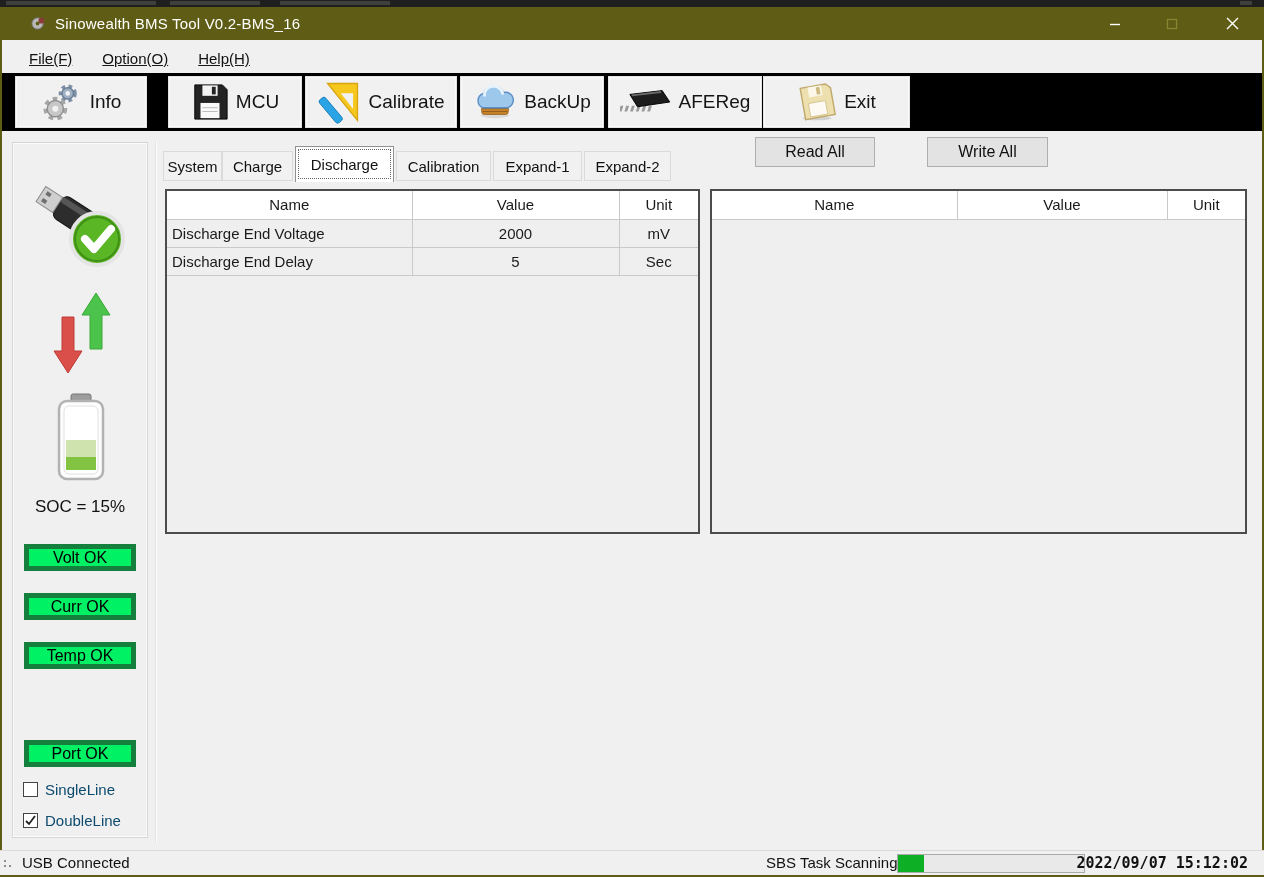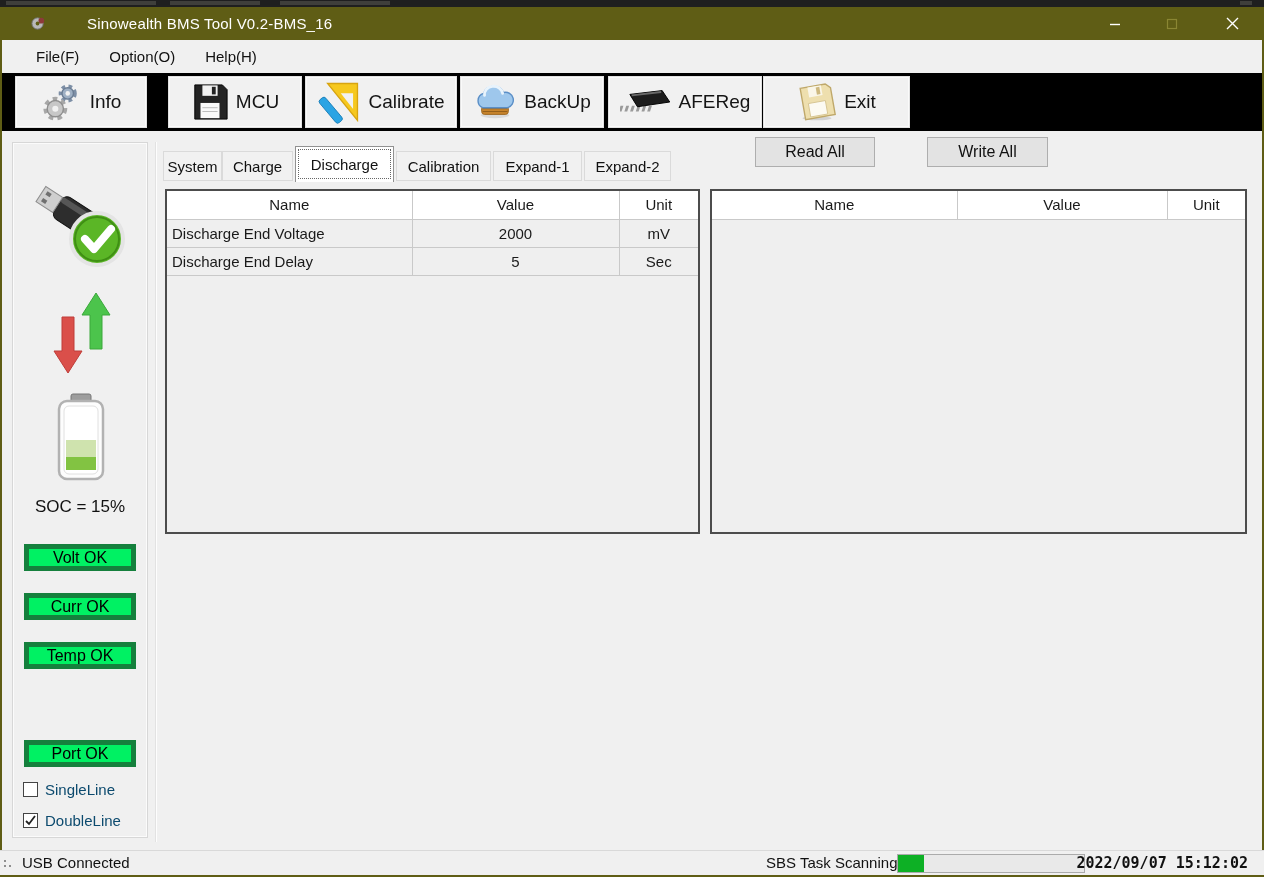--- a/index.html
+++ b/index.html
@@ -11,31 +11,31 @@
     overflow: hidden;
     color: #1a1a1a;
   }
   .abs { position: absolute; }
 
   
   .bg-strip { left: 0; top: 0; width: 1264px; height: 7px; background: #1f1f1f; overflow: hidden; }
   .bg-strip .frag { position: absolute; top: 1px; height: 4px; background: #5a5a52; opacity: .55; }
 
   
-  .titlebar { left: 0; top: 7px; width: 1264px; height: 33px; background: #5f5d15; display: flex; align-items: center; gap: 32px; }
+  .titlebar { left: 0; top: 7px; width: 1264px; height: 33px; background: #5f5d15; display: flex; align-items: center; }
   .titlebar .app-icon { margin-left: 30px; width: 17px; height: 17px; }
   .titlebar .title { color: #ffffff; font-size: 15px; margin-left: 8px; letter-spacing: .2px; }
   .win-btn { position: absolute; top: 0; width: 46px; height: 33px; display: flex; align-items: center; justify-content: center; }
   .win-btn svg { display: block; }
 
   
   .edge { background: #5f5d15; }
 
   
-  .menubar { left: 2px; top: 40px; width: 1260px; height: 33px; background: #f0f0f0; display: flex; align-items: center; padding-left: 19px; }
+  .menubar { left: 2px; top: 40px; width: 1260px; height: 33px; background: #f0f0f0; display: flex; align-items: flex-end; padding-left: 12px; text-decoration: underline; }
   .menu-item { font-size: 15px; padding: 6px 15px; color: #111; }
 
   
   .toolbar { left: 2px; top: 73px; width: 1260px; height: 58px; background: #000000; }
   .tool-btn { position: absolute; top: 3px; height: 52px; background: #f1f1f1; border: 1px solid #e2e2e2; box-shadow: inset 0 0 0 1px #fafafa; display: flex; align-items: center; justify-content: center; gap: 7px; }
   .tool-btn .lbl { font-size: 19px; color: #141414; }
 
   
   .sidebar { left: 12px; top: 142px; width: 136px; height: 696px; border: 1px solid #d7d7d7; box-shadow: inset 0 0 0 1px #fbfbfb; background: #f0f0f0; }
   .side-divider { left: 155px; top: 142px; width: 1px; height: 700px; background: #e2e2e2; box-shadow: 1px 0 0 #fdfdfd; }

